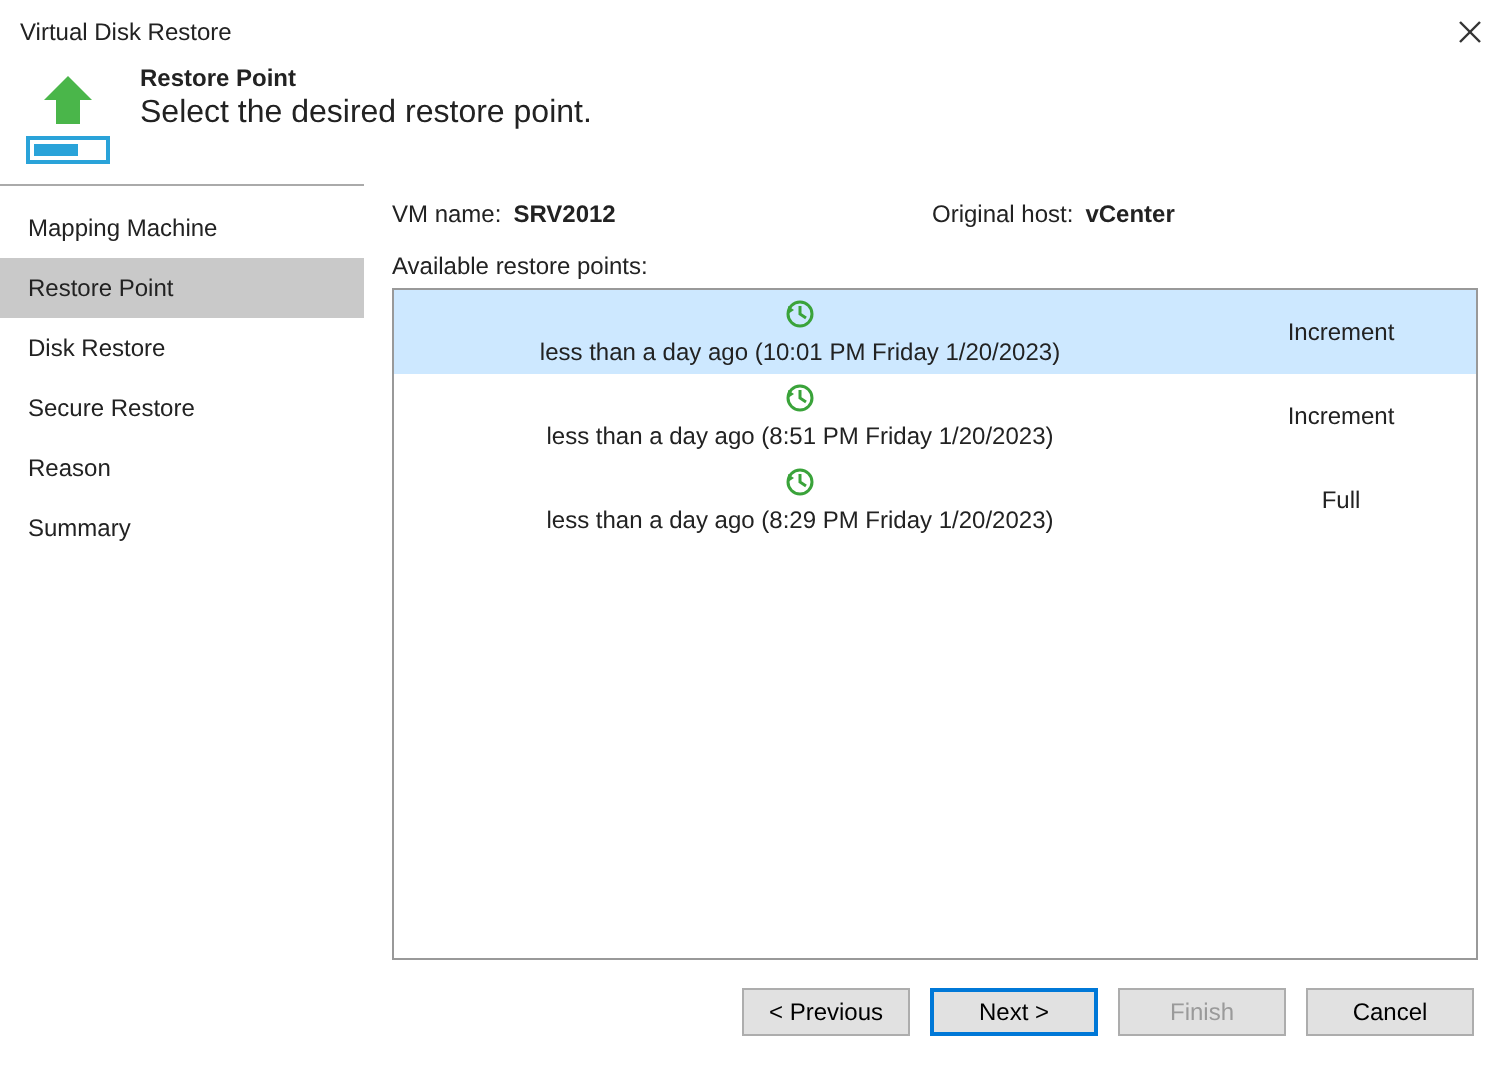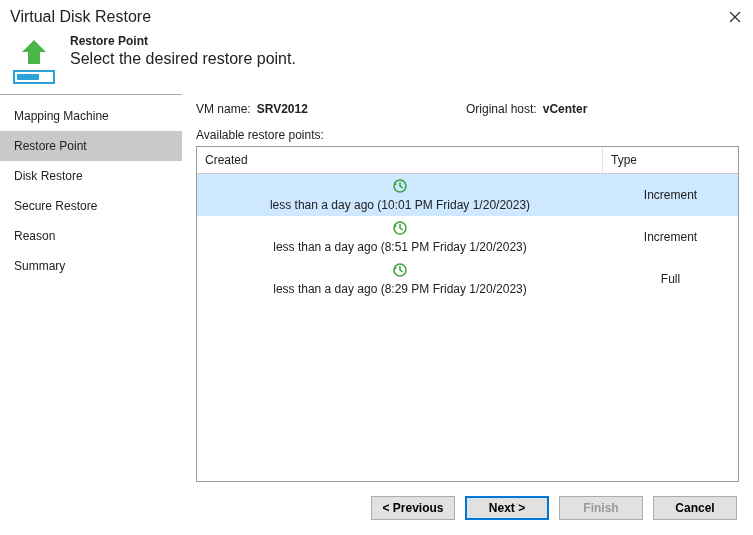--- a/index.html
+++ b/index.html
@@ -1,19 +1,19 @@
 <!DOCTYPE html>
 <html><head>
 <meta charset="utf-8">
 <style>
   * { box-sizing: border-box; margin: 0; padding: 0; font-family: "Segoe UI", Tahoma, sans-serif; }
   body { background: #fff; width: 753px; height: 535px; overflow: hidden; font-size: 12px; color: #222; }
 
   .titlebar { display: flex; align-items: center; justify-content: space-between; padding: 8px 10px 4px 10px; }
-  .titlebar .title { font-size: 16px; }
+  .titlebar .title { font-size: 12px; }
   .titlebar .close { width: 16px; height: 16px; display:flex; align-items:center; justify-content:center; cursor:pointer; }
   .titlebar .close svg { width:12px; height:12px; }
 
   .header { display:flex; align-items:flex-start; padding: 4px 10px 6px 10px; gap: 12px; }
   .header-icon { width:48px; height:54px; display:flex; flex-direction:column; align-items:center; justify-content:center; }
   .header-icon svg.arrow { width:36px; height:28px; }
   .header-icon .disk { width:42px; height:14px; border:2px solid #2aa3d9; margin-top:4px; position:relative; background:#fff; }
   .header-icon .disk::before { content:""; position:absolute; left:2px; top:2px; width:22px; height:6px; background:#2aa3d9; }
   .header-text h1 { font-size:12px; font-weight:bold; margin-bottom:2px; }
   .header-text p { font-size:16px; color:#222; }
@@ -39,21 +39,21 @@
   .grid-body { flex:1; overflow:auto; }
   .row { display:flex; align-items:center; padding:2px 0; cursor:pointer; }
   .row.selected { background:#cde8ff; }
   .row .cell { padding:2px 8px; display:flex; align-items:center; gap:4px;flex-direction:column; }
   .row .cell.created { flex:1; }
   .row .cell.type { width:135px; }
   .rp-icon { width:16px; height:16px; display:inline-flex; align-items:center; justify-content:center; flex-shrink:0; }
   .rp-icon svg { width:16px; height:16px; }
 
   .footer { height:52px; display:flex; align-items:center; justify-content:flex-end; gap:10px; padding: 0 16px; }
-  .btn { min-width:84px; height:24px; border:1px solid #adadad; background:#e1e1e1; font-size:12px; cursor:pointer; padding:0 10px;font-weight:bold; }
+  .btn { min-width:84px; height:24px; border:1px solid #adadad; background:#e1e1e1; font-size:12px; cursor:pointer; padding:0 10px; }
   .btn.primary { border:2px solid #0078d7; background:#e1e1e1; }
   .btn:disabled { color:#9a9a9a; cursor:default; }
 </style>
 </head>
 <body>
 
 <div class="titlebar">
   <span class="title">Virtual Disk Restore</span>
   <span class="close">
     <svg viewBox="0 0 12 12">
@@ -93,24 +93,20 @@
         <span class="val">SRV2012</span>
       </div>
       <div class="info-right">
         <span class="lbl">Original host:</span>
         <span class="val">vCenter</span>
       </div>
     </div>
     <div class="avail-label">Available restore points:</div>
 
     <div class="grid">
-      <div class="grid-header">
-        <div class="col col-created">Created</div>
-        <div class="col col-type">Type</div>
-      </div>
       <div class="grid-body">
         <div class="row selected">
           <div class="cell created">
             <span class="rp-icon">
               <svg viewBox="0 0 16 16">
                   <circle cx="8" cy="8" r="6" fill="none" stroke="#3aa33a" stroke-width="1.5"></circle>
                   <path d="M8 4 L8 8 L11 10" stroke="#3aa33a" stroke-width="1.5" fill="none"></path>
                   <path d="M2 4 L2 8 L5 6 Z" fill="#3aa33a"></path>
                 </svg>
             </span>

